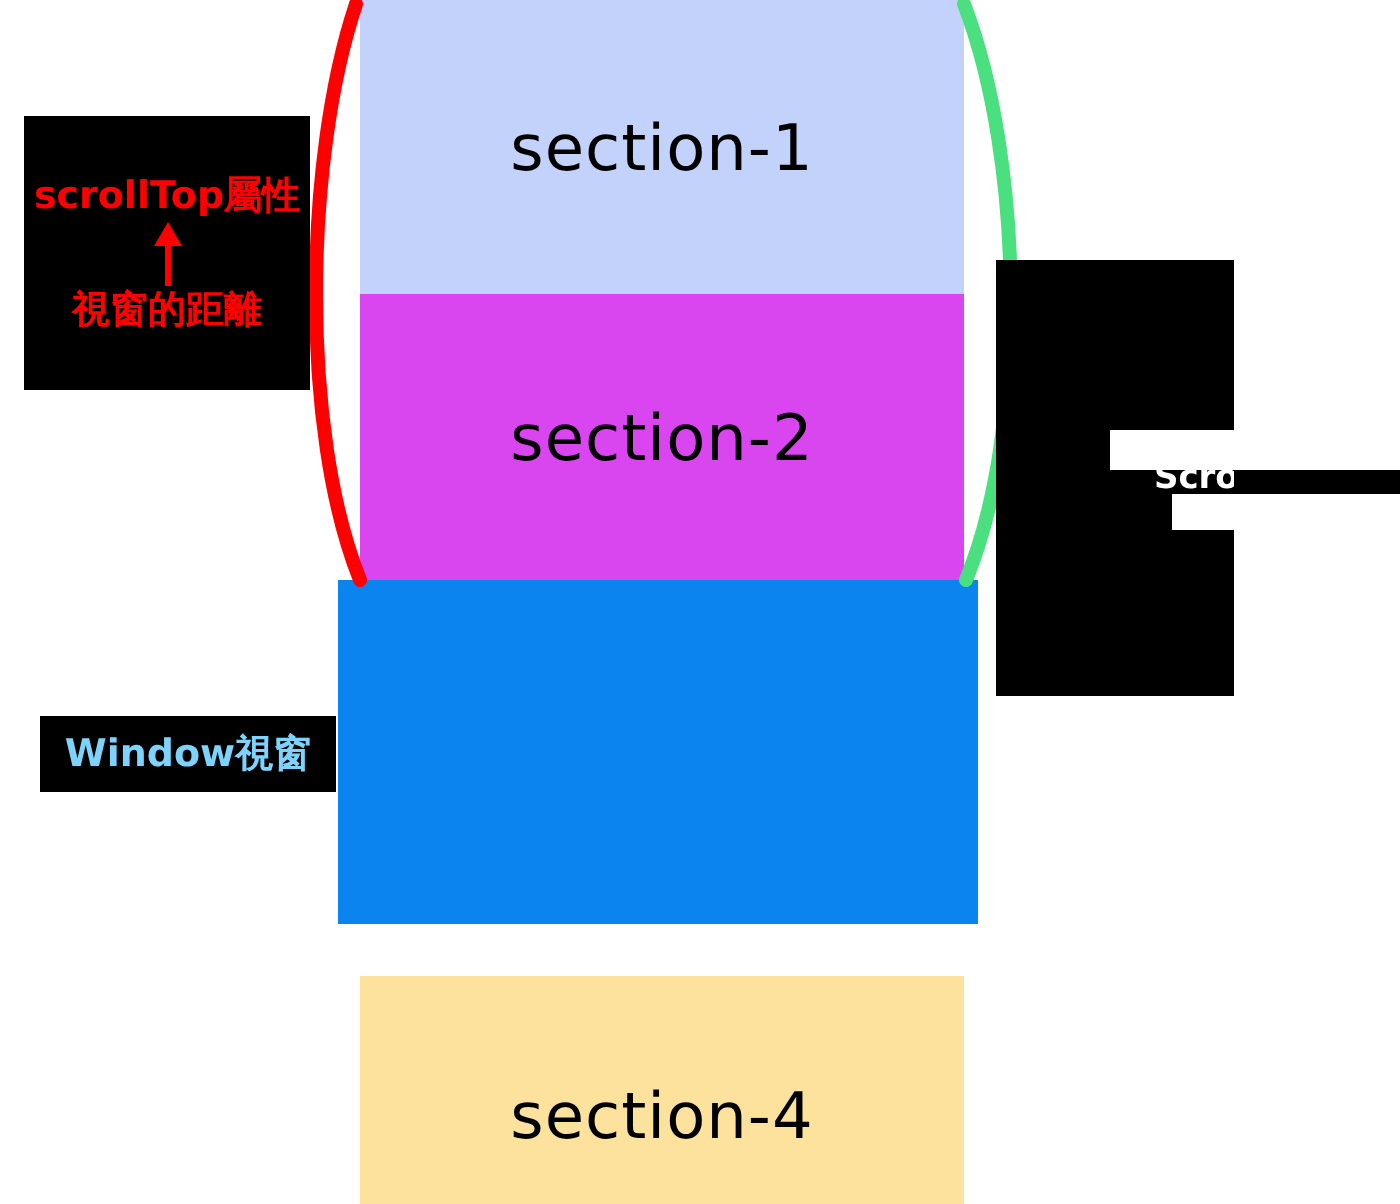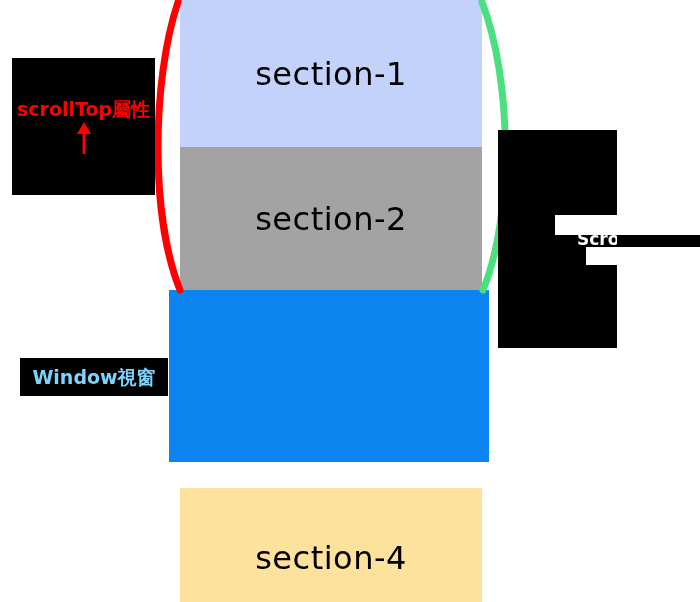--- a/index.html
+++ b/index.html
@@ -30,21 +30,21 @@
     letter-spacing: 0.5px;
   }
   #section-1 {
     left: 180px; top: 0px;
     width: 302px; height: 147px;
     background: #c3d2fa;
   }
   #section-2 {
     left: 180px; top: 147px;
     width: 302px; height: 143px;
-    background: #a3a3a3;
+    background: #d946ef;
     text-align: center;
   }
   
   #window-frame {
     position: absolute;
     left: 169px; top: 290px;
     width: 320px; height: 172px;
     background: #0c84f0;
     box-sizing: border-box;
   }
@@ -164,20 +164,21 @@
   </svg>
 
   <div class="callout" id="callout-scrolltop">
     <div class="callout-line">scrollTop屬性</div>
     <div id="scrolltop-arrow">
       <svg width="22" height="34" viewBox="0 0 22 34">
         <line x1="11" y1="33" x2="11" y2="9" stroke="#ff0000" stroke-width="3"></line>
         <polygon points="11,1 4,13 18,13" fill="#ff0000"></polygon>
       </svg>
     </div>
+    <div class="callout-line">視窗的距離</div>
   </div>
 
   <div class="callout" id="callout-window">
     <div class="callout-line">Window視窗</div>
   </div>
 
   <div class="callout" id="callout-right">
     <div id="callout-right-text">ScrollHeight</div>
   </div>
   <div id="right-label-mask"></div>

